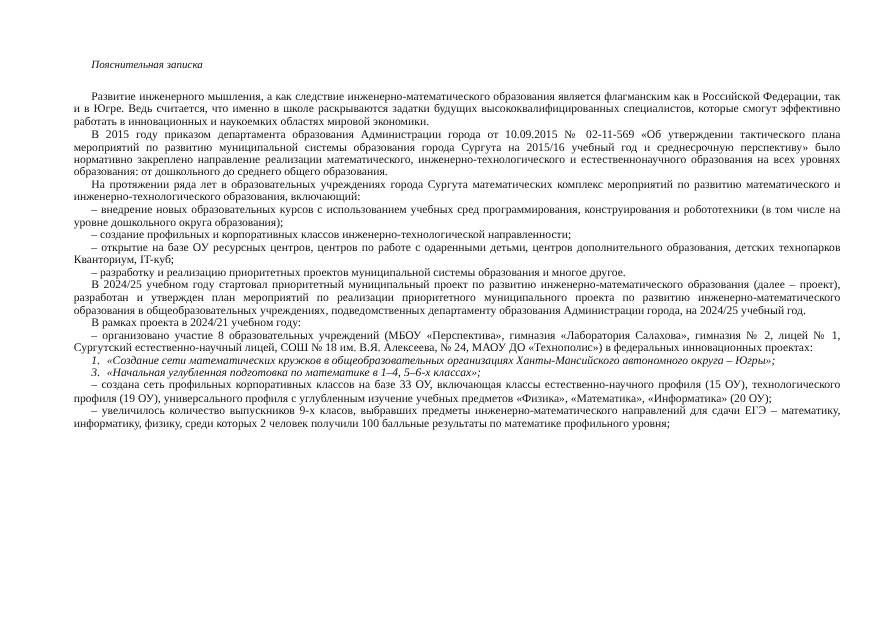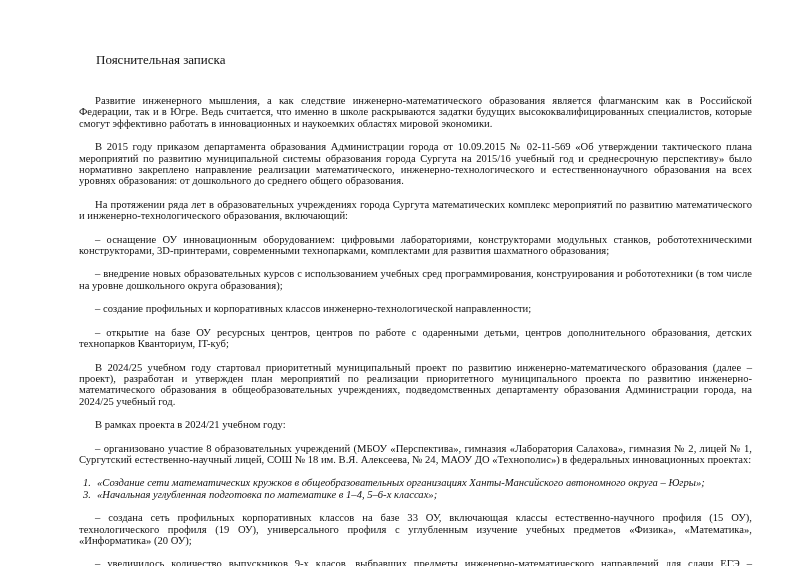--- a/index.html
+++ b/index.html
@@ -2,40 +2,40 @@
 <html><head>
 <meta charset="utf-8">
 <style>
   html, body { margin: 0; padding: 0; background: #ffffff; }
   body { width: 800px; height: 566px; overflow: hidden; position: relative; }
   .page {
     position: absolute; left: 0; top: 0; width: 800px; height: 566px; background: #fff;
     font-family: "Liberation Serif", serif; color: #111; font-size: 10.6px; line-height: 11.4px;
   }
   .title {
-    position: absolute; left: 96px; top: 54px; font-size: 13px;
+    position: absolute; left: 83px; top: 54px; font-style: italic; font-size: 10px;
   }
   .body { position: absolute; left: 67px; top: 83px; width: 697px; }
-  .p { margin: 12px; text-align: justify; text-indent: 16px; }
+  .p { margin: 0; text-align: justify; text-indent: 16px; }
   .num { margin: 0; padding-left: 16px; font-style: italic; }
   .num span.n { display: inline-block; width: 14px; }
 </style>
 </head>
 <body>
 
 <div class="page">
   <div class="title">Пояснительная записка</div>
   <div class="body">
     <p class="p">Развитие инженерного мышления, а как следствие инженерно-математического образования является флагманским как в Российской Федерации, так и в Югре. Ведь считается, что именно в школе раскрываются задатки будущих высококвалифицированных специалистов, которые смогут эффективно работать в инновационных и наукоемких областях мировой экономики.</p>
     <p class="p">В 2015 году приказом департамента образования Администрации города от 10.09.2015 № 02-11-569 «Об утверждении тактического плана мероприятий по развитию муниципальной системы образования города Сургута на 2015/16 учебный год и среднесрочную перспективу» было нормативно закреплено направление реализации математического, инженерно-технологического и естественнонаучного образования на всех уровнях образования: от дошкольного до среднего общего образования.</p>
     <p class="p">На протяжении ряда лет в образовательных учреждениях города Сургута математических комплекс мероприятий по развитию математического и инженерно-технологического образования, включающий:</p>
-    <p class="p">– оснащение ОУ инновационным оборудованием: цифровыми лабораториями, конструкторами модульных станков, робототехническими конструкторами, 3D-принтерами, современными технопарками, комплектами для развития шахматного образования;</p>
     <p class="p">– внедрение новых образовательных курсов с использованием учебных сред программирования, конструирования и робототехники (в том числе на уровне дошкольного округа образования);</p>
     <p class="p">– создание профильных и корпоративных классов инженерно-технологической направленности;</p>
     <p class="p">– открытие на базе ОУ ресурсных центров, центров по работе с одаренными детьми, центров дополнительного образования, детских технопарков Кванториум, IT-куб;</p>
+    <p class="p">– разработку и реализацию приоритетных проектов муниципальной системы образования и многое другое.</p>
     <p class="p">В 2024/25 учебном году стартовал приоритетный муниципальный проект по развитию инженерно-математического образования (далее – проект), разработан и утвержден план мероприятий по реализации приоритетного муниципального проекта по развитию инженерно-математического образования в общеобразовательных учреждениях, подведомственных департаменту образования Администрации города, на 2024/25 учебный год.</p>
     <p class="p">В рамках проекта в 2024/21 учебном году:</p>
     <p class="p">– организовано участие 8 образовательных учреждений (МБОУ «Перспектива», гимназия «Лаборатория Салахова», гимназия № 2, лицей № 1, Сургутский естественно-научный лицей, СОШ № 18 им. В.Я. Алексеева, № 24, МАОУ ДО «Технополис») в федеральных инновационных проектах:</p>
     <p class="num"><span class="n">1.</span><span>«Создание сети математических кружков в общеобразовательных организациях Ханты-Мансийского автономного округа – Югры»;</span></p>
     <p class="num"><span class="n">3.</span><span>«Начальная углубленная подготовка по математике в 1–4, 5–6-х классах»;</span></p>
     <p class="p">– создана сеть профильных корпоративных классов на базе 33 ОУ, включающая классы естественно-научного профиля (15 ОУ), технологического профиля (19 ОУ), универсального профиля с углубленным изучение учебных предметов «Физика», «Математика», «Информатика» (20 ОУ);</p>
     <p class="p">– увеличилось количество выпускников 9-х класов, выбравших предметы инженерно-математического направлений для сдачи ЕГЭ – математику, информатику, физику, среди которых 2 человек получили 100 балльные результаты по математике профильного уровня;</p>
   </div>
 </div>
 

